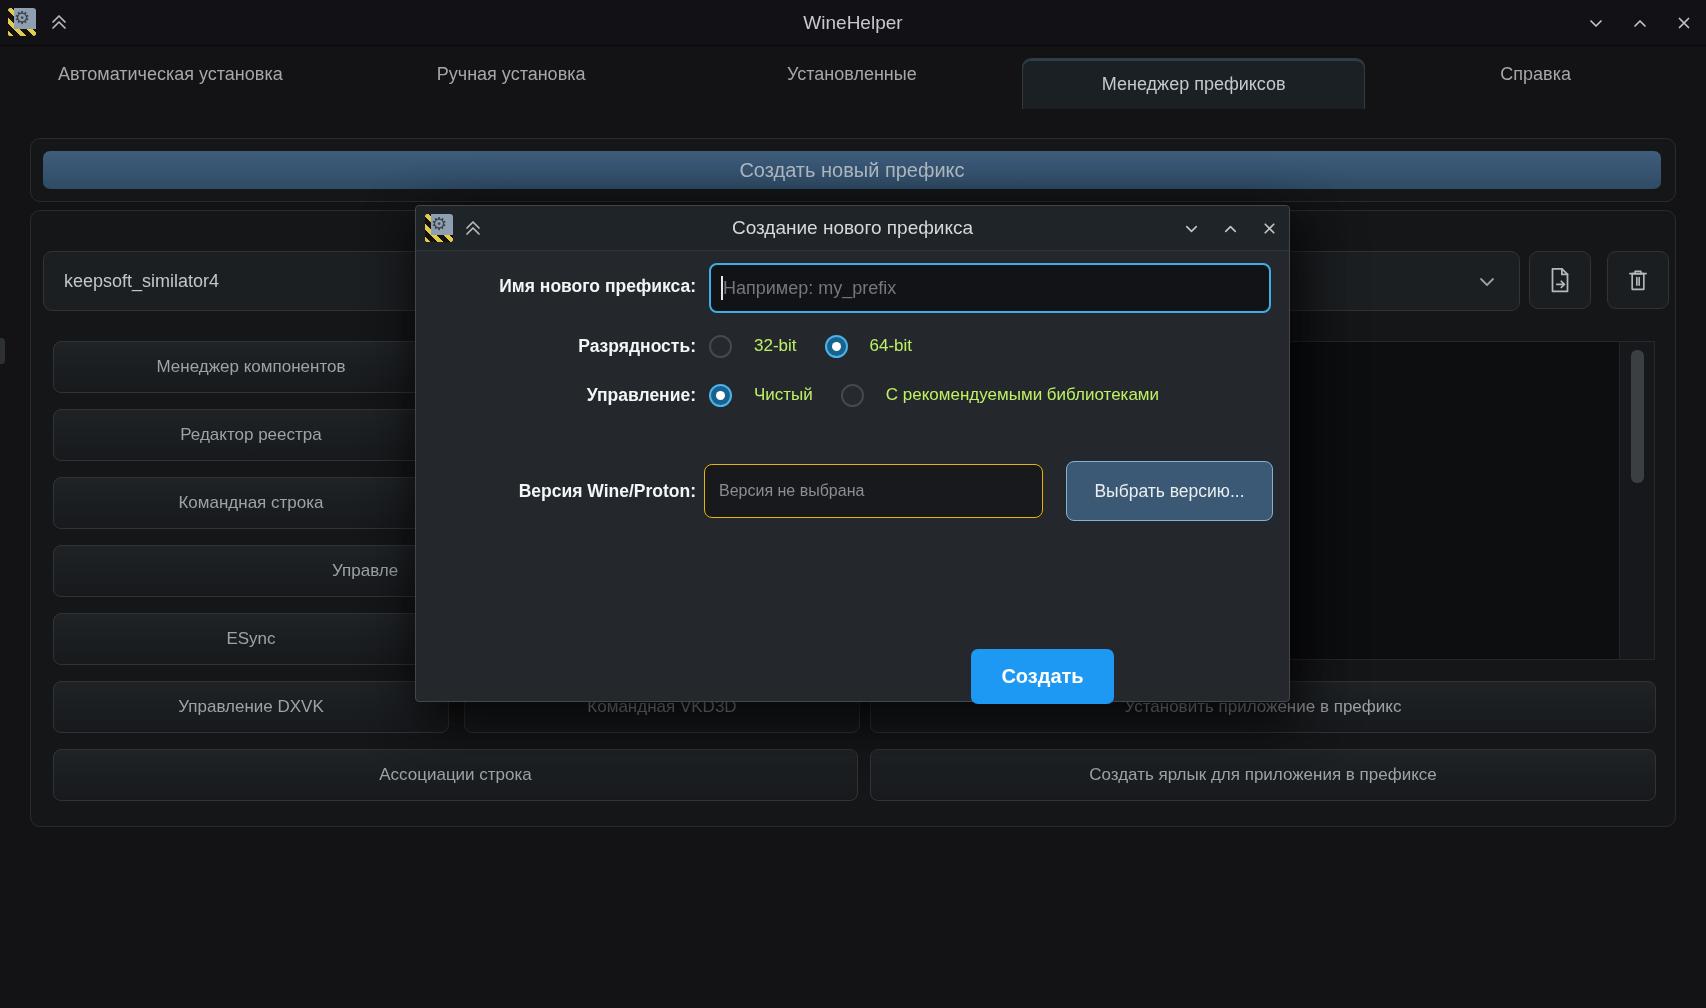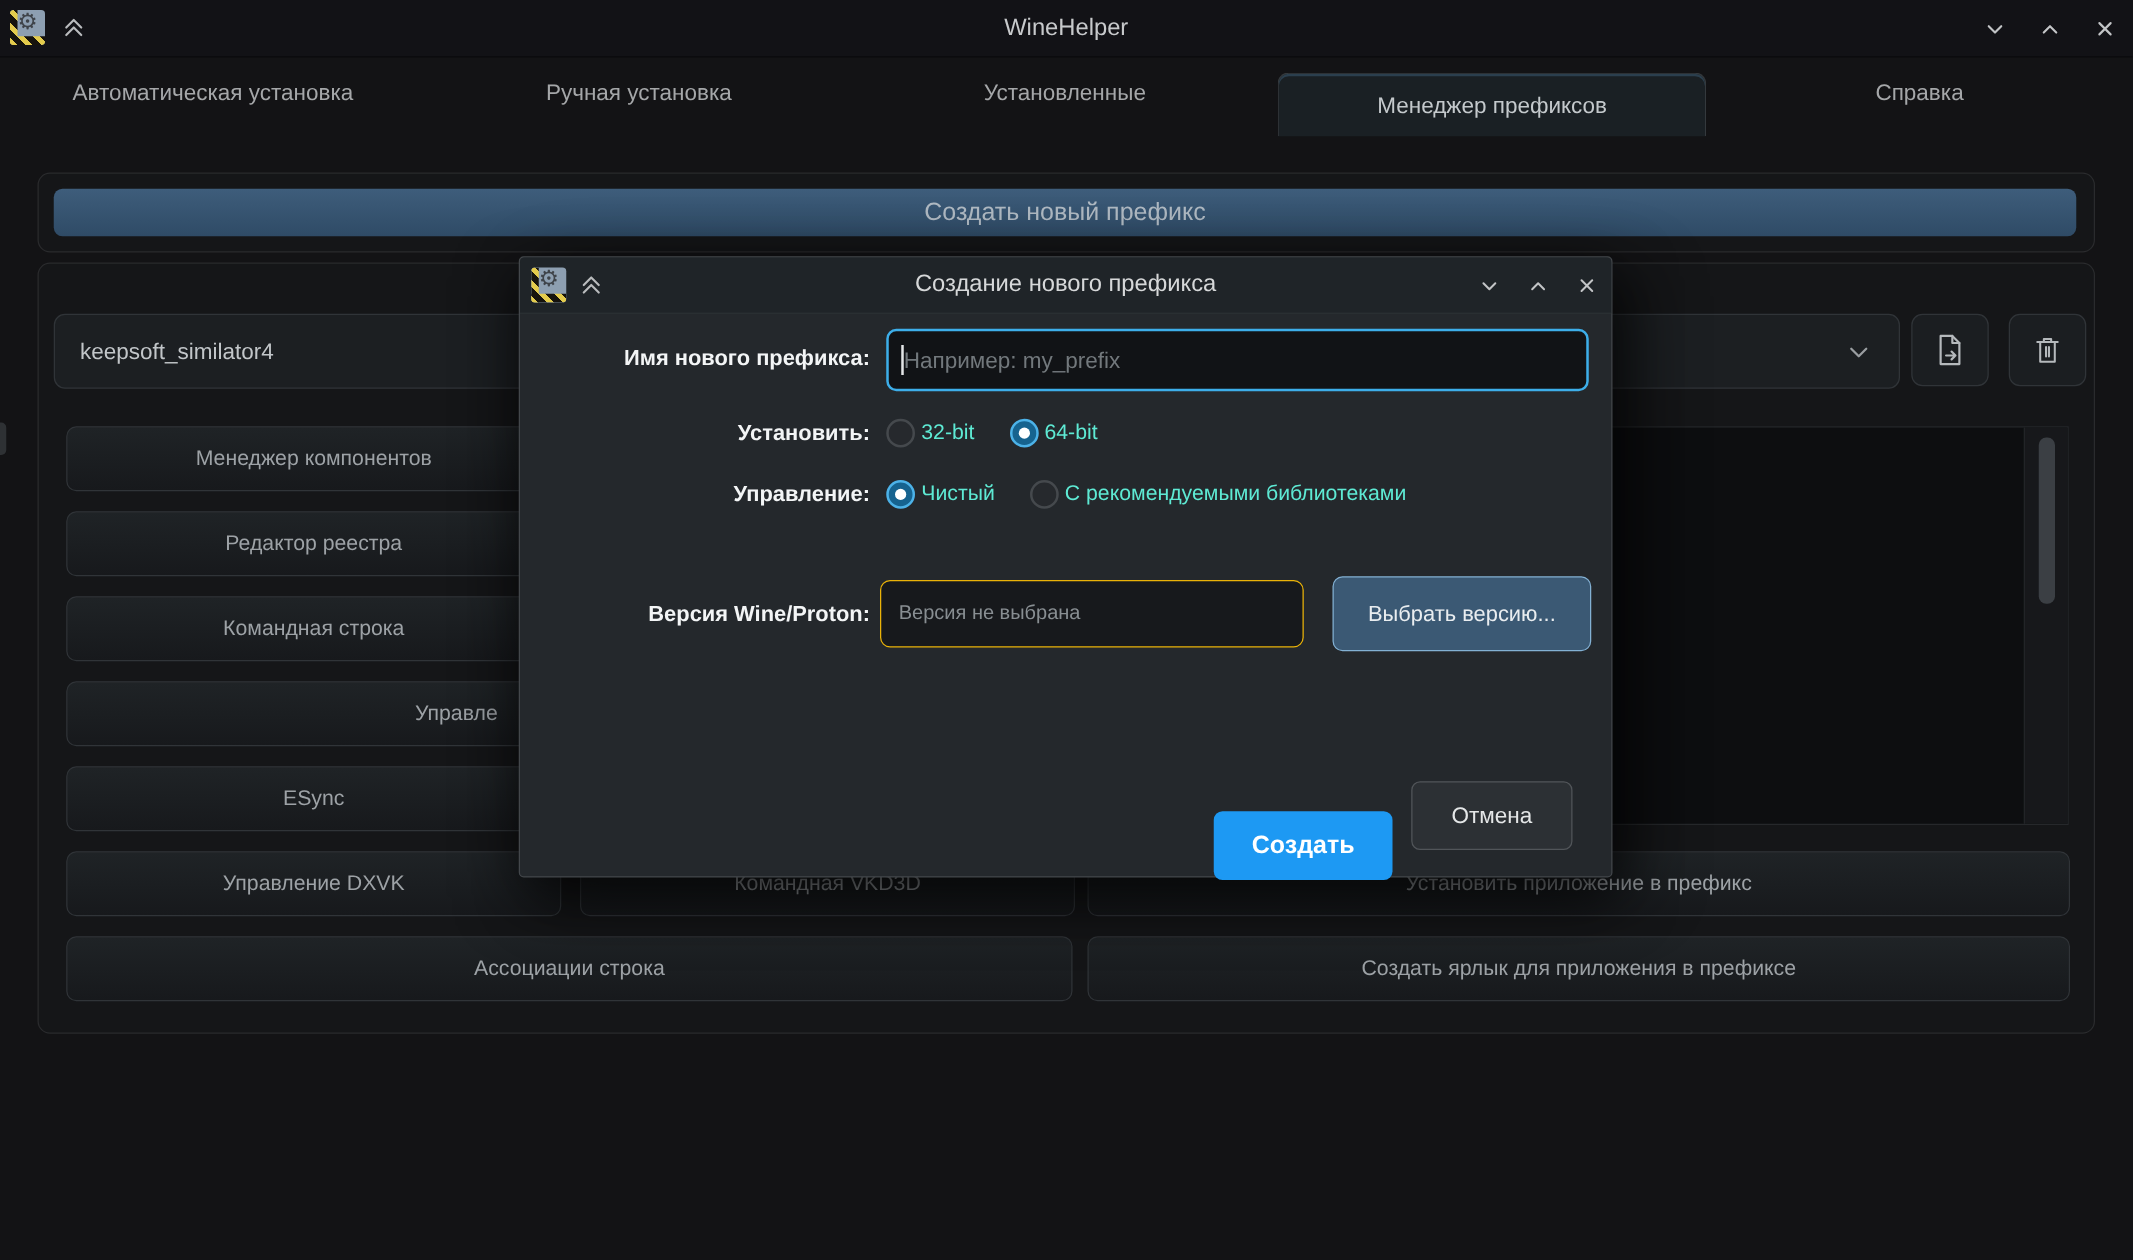--- a/index.html
+++ b/index.html
@@ -55,21 +55,21 @@
   .name-input{width:100%;height:100%;box-sizing:border-box;background:#111316;border:2px solid #3daee9;
     border-radius:8px;padding-left:12px;color:#dfe1e2;font-size:18px;font-family:inherit;outline:none;}
   .name-input::placeholder{color:#72787c;}
   .caret{position:absolute;left:12px;top:13px;width:2px;height:24px;background:#e4e6e7;}
   .opts{position:absolute;left:293px;display:flex;align-items:center;height:36px;}
   .radio{width:23px;height:23px;border-radius:50%;border:2px solid #45494d;background:#26292d;
     box-sizing:border-box;display:inline-flex;align-items:center;justify-content:center;cursor:pointer;flex:none;}
   .radio.checked{border-color:#4cb2e8;background:#16638f;}
   .radio .dot{display:none;width:9px;height:9px;border-radius:50%;background:#ffffff;}
   .radio.checked .dot{display:block;}
-  .rlabel{color:#5eead4;font-size:17px;margin-left:5px;margin-right:28px;cursor:pointer;}
+  .rlabel{color:#bef264;font-size:17px;margin-left:22px;margin-right:28px;cursor:pointer;}
   .ver-input{position:absolute;left:288px;top:258px;width:339px;height:54px;box-sizing:border-box;
     background:#17191c;border:1px solid #eab308;border-radius:8px;padding-left:14px;color:#a3a3a3;
     font-size:16px;font-family:inherit;outline:none;}
   .ver-input::placeholder{color:#888e92;}
   .choosebtn{position:absolute;left:650px;top:255px;width:207px;height:60px;background:#3b5974;
     border:1.5px solid #83b1d4;border-radius:8px;color:#e9edf0;font-size:17.5px;cursor:pointer;font-family:inherit;}
   .createbtn{position:absolute;left:555px;top:443px;width:143px;height:55px;background:#1d99f3;border:none;
     border-radius:7px;color:#ffffff;font-weight:bold;font-size:20px;cursor:pointer;font-family:inherit;}
   .cancelbtn{position:absolute;left:713px;top:419px;width:129px;height:55px;background:#2c3034;
     border:1px solid #515559;border-radius:7px;color:#e4e6e7;font-size:18px;cursor:pointer;font-family:inherit;}
@@ -200,21 +200,21 @@
       </button>
     </div>
   </div>
 
   <div class="flabel" style="top:70px">Имя нового префикса:</div>
   <div class="name-input-wrap">
     <input class="name-input" type="text" placeholder="Например: my_prefix" style="">
     <div class="caret"></div>
   </div>
 
-  <div class="flabel" style="top:130px">Установить:</div>
+  <div class="flabel" style="top:130px">Разрядность:</div>
   <div class="opts" style="top:122px">
     <span class="radio"></span>
     <span class="rlabel">32-bit</span>
     <span class="radio checked">
         <span class="dot"></span>
       </span>
     <span class="rlabel">64-bit</span>
   </div>
 
   <div class="flabel" style="top:179px">Управление:</div>
@@ -225,14 +225,13 @@
     <span class="rlabel">Чистый</span>
     <span class="radio"></span>
     <span class="rlabel">С рекомендуемыми библиотеками</span>
   </div>
 
   <div class="flabel" style="top:275px">Версия Wine/Proton:</div>
   <input class="ver-input" type="text" readonly="" placeholder="Версия не выбрана" style="">
   <button class="choosebtn">Выбрать версию...</button>
 
   <button class="createbtn">Создать</button>
-  <button class="cancelbtn">Отмена</button>
 </div>
 
 </body></html>

